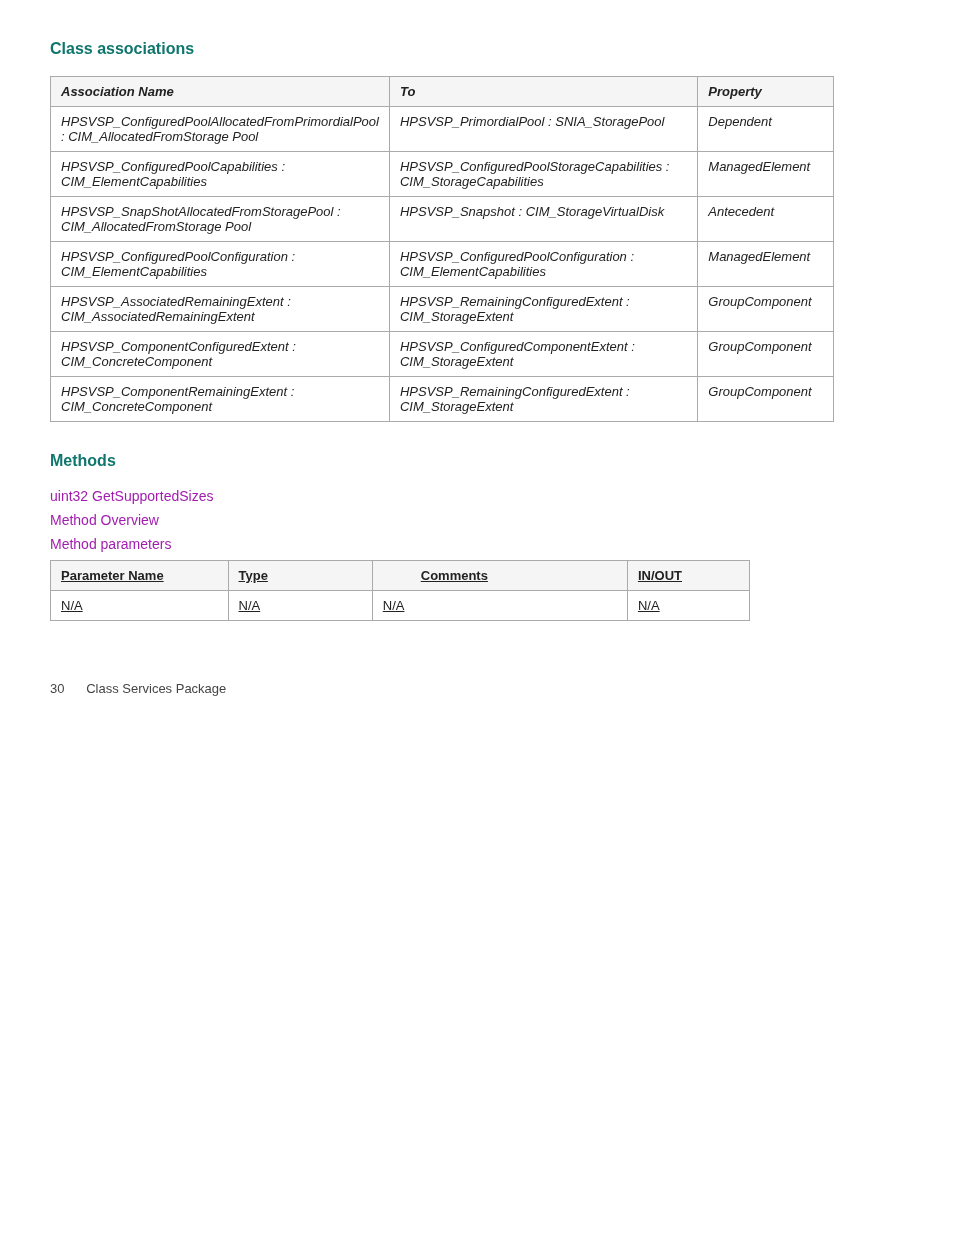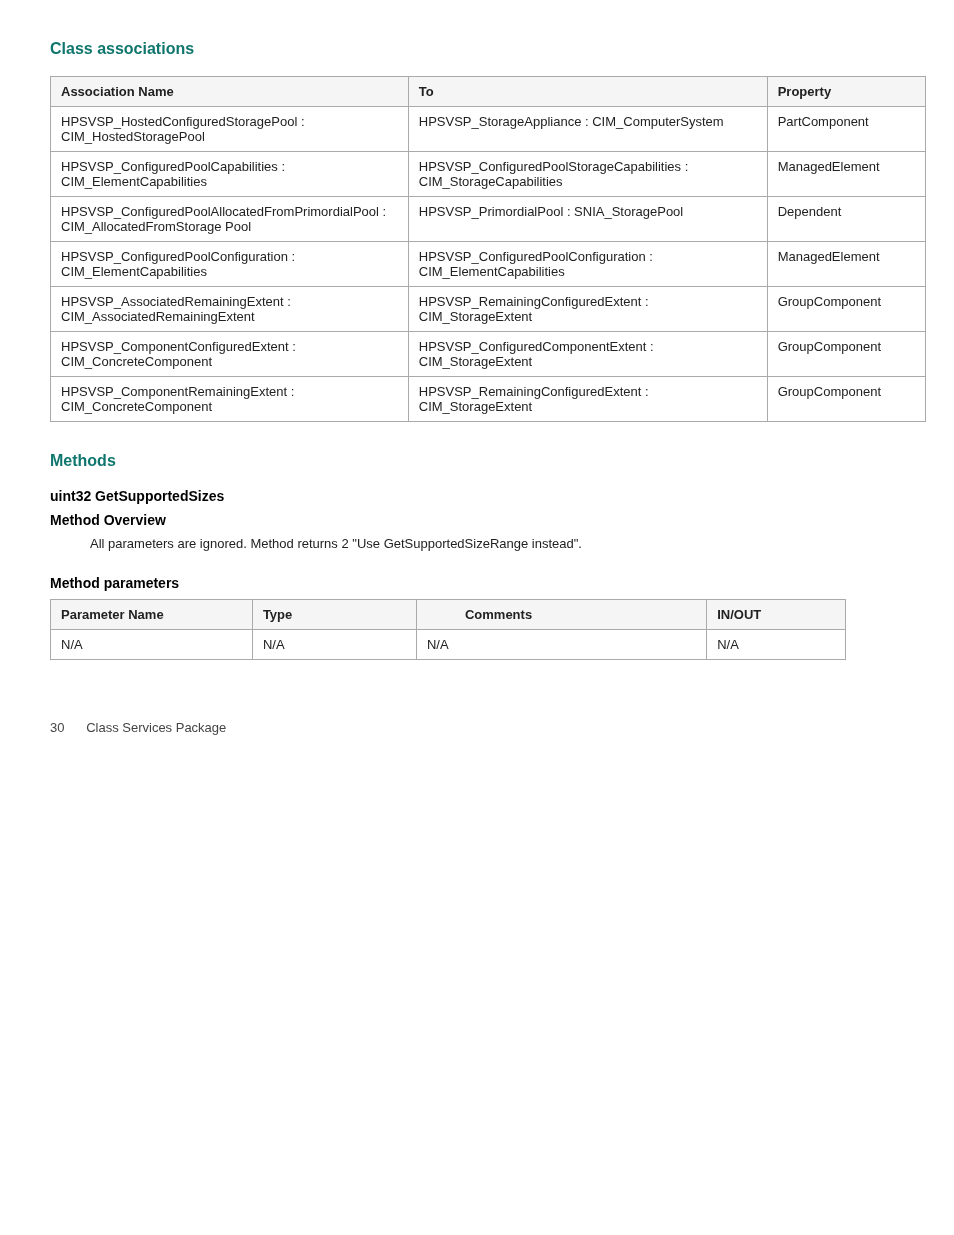--- a/index.html
+++ b/index.html
@@ -12,23 +12,23 @@
       width: 954px;
       min-height: 1235px;
     }
     .section-heading {
       color: #0f766e;
       font-size: 16px;
       font-weight: bold;
       margin-bottom: 18px;
     }
     .sub-heading {
-      color: #000000;
+      color: #a21caf;
       font-size: 14px;
-      font-weight: bold;
+      font-weight: normal;
       margin-bottom: 8px;
     }
     table {
       border-collapse: collapse;
       width: 100%;
       margin-bottom: 30px;
     }
     table th {
       background: #f5f5f5;
       font-weight: bold;
@@ -37,26 +37,27 @@
       text-align: left;
       font-size: 13px;
     }
     table td {
       border: 1px solid #aaa;
       padding: 7px 10px;
       vertical-align: top;
       font-size: 13px;
     }
     .assoc-table {
-      width: 876px;
+      width: 784px;
+      font-style: italic;
     }
     .assoc-table th:nth-child(1) { width: 290px; }
     .assoc-table th:nth-child(2) { width: 340px; }
     .assoc-table th:nth-child(3) { width: 150px; }
-    .param-table { width: 796px; }
+    .param-table { width: 700px; text-decoration: underline; }
     .param-table th:nth-child(1) { width: 160px; }
     .param-table th:nth-child(2) { width: 130px; }
     .param-table th:nth-child(3) { width: 230px; padding-left: 48px; }
     .param-table th:nth-child(4) { width: 110px; }
     .overview-text {
       margin-left: 40px;
       margin-bottom: 24px;
       font-size: 13px;
       color: #222;
     }
@@ -77,34 +78,34 @@
 
   <table class="assoc-table">
     <thead>
       <tr>
         <th>Association Name</th>
         <th>To</th>
         <th>Property</th>
       </tr>
     </thead>
     <tbody id="assoc-tbody">
-    <tr>
-      <td>HPSVSP_HostedConfiguredStoragePool : CIM_HostedStoragePool</td>
-      <td>HPSVSP_StorageAppliance : CIM_ComputerSystem</td>
-      <td>PartComponent</td>
+        <tr>
+      <td>HPSVSP_ConfiguredPoolAllocatedFromPrimordialPool : CIM_AllocatedFromStorage Pool</td>
+      <td>HPSVSP_PrimordialPool : SNIA_StoragePool</td>
+      <td>Dependent</td>
     </tr>
         <tr>
       <td>HPSVSP_ConfiguredPoolCapabilities : CIM_ElementCapabilities</td>
       <td>HPSVSP_ConfiguredPoolStorageCapabilities : CIM_StorageCapabilities</td>
       <td>ManagedElement</td>
     </tr>
         <tr>
-      <td>HPSVSP_ConfiguredPoolAllocatedFromPrimordialPool : CIM_AllocatedFromStorage Pool</td>
-      <td>HPSVSP_PrimordialPool : SNIA_StoragePool</td>
-      <td>Dependent</td>
+      <td>HPSVSP_SnapShotAllocatedFromStoragePool : CIM_AllocatedFromStorage Pool</td>
+      <td>HPSVSP_Snapshot : CIM_StorageVirtualDisk</td>
+      <td>Antecedent</td>
     </tr>
         <tr>
       <td>HPSVSP_ConfiguredPoolConfiguration : CIM_ElementCapabilities</td>
       <td>HPSVSP_ConfiguredPoolConfiguration : CIM_ElementCapabilities</td>
       <td>ManagedElement</td>
     </tr>
         <tr>
       <td>HPSVSP_AssociatedRemainingExtent : CIM_AssociatedRemainingExtent</td>
       <td>HPSVSP_RemainingConfiguredExtent : CIM_StorageExtent</td>
       <td>GroupComponent</td>
@@ -123,21 +124,20 @@
   </table>
 </div>
 
 <div class="methods-section">
   <h2 class="section-heading">Methods</h2>
 
   <p class="sub-heading">uint32 GetSupportedSizes</p>
 
   <div>
     <p class="sub-heading">Method Overview</p>
-    <p class="overview-text">All parameters are ignored. Method returns 2 "Use GetSupportedSizeRange instead".</p>
   </div>
 
   <div>
     <p class="sub-heading">Method parameters</p>
 
     <table class="param-table">
       <thead>
         <tr>
           <th>Parameter Name</th>
           <th>Type</th>

